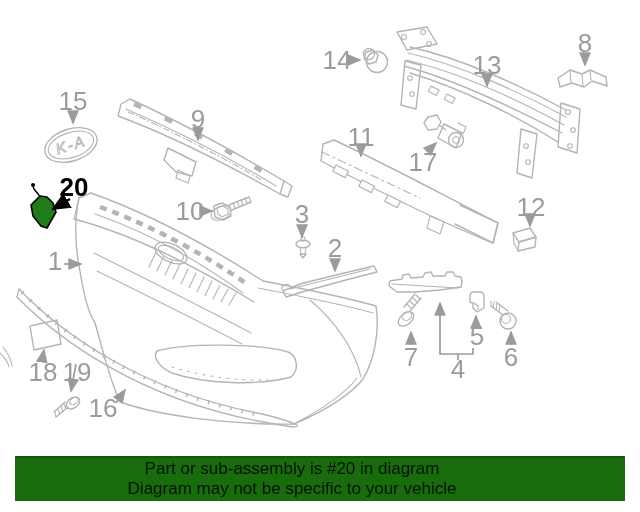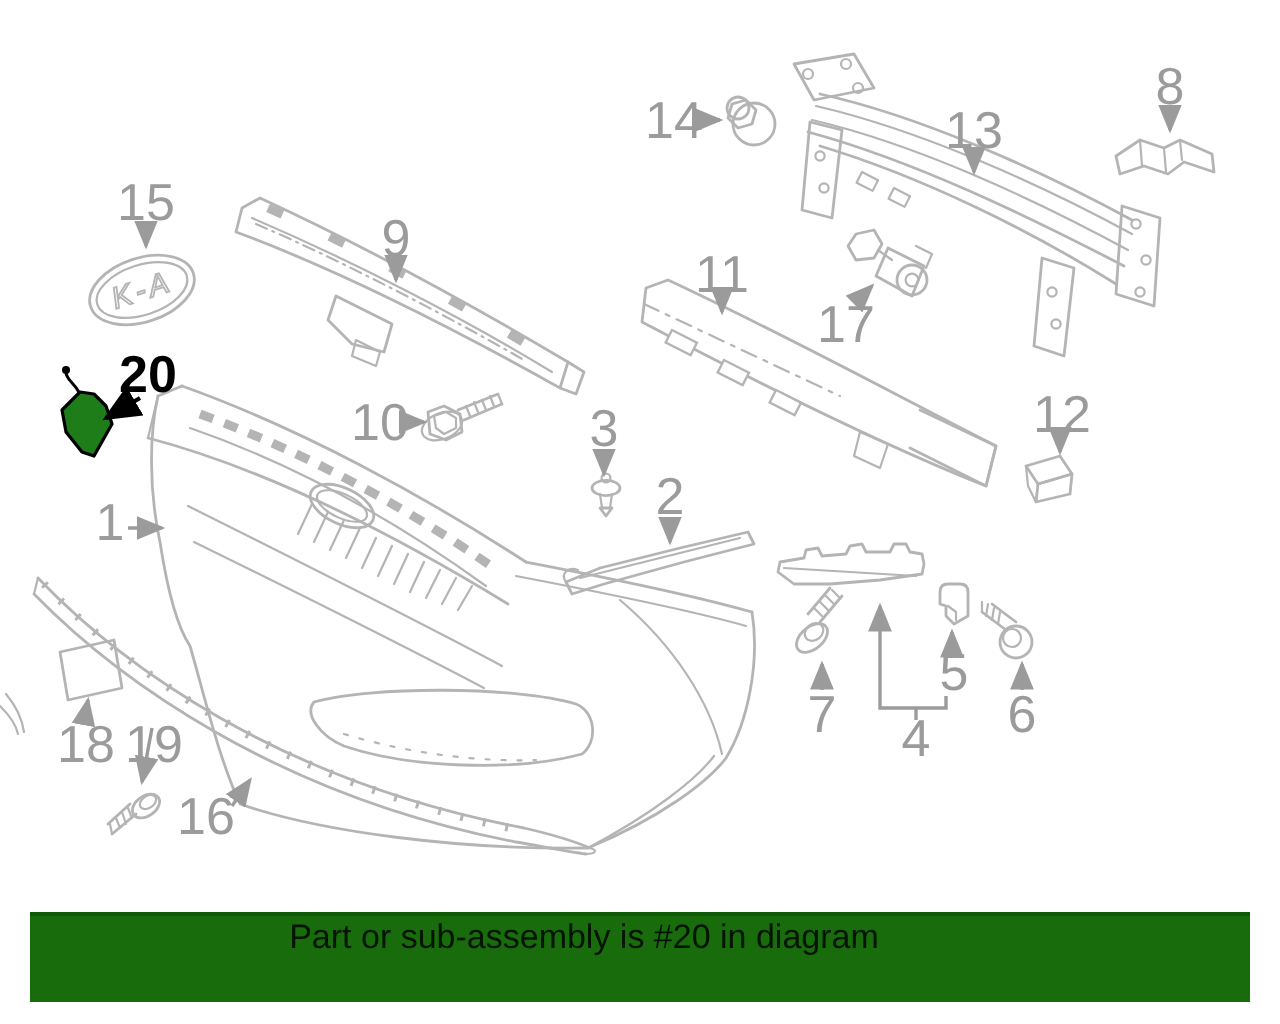--- a/index.html
+++ b/index.html
@@ -256,13 +256,14 @@
       <text x="103" y="417" class="callout">16</text>
       <text x="423" y="171" class="callout">17</text>
       <text x="43" y="381" class="callout">18</text>
       <text x="77" y="381" class="callout">19</text>
       <text x="74" y="196" class="callout hl">20</text>
     </g>
 </svg>
 
 <div id="banner">
   <div>Part or sub-assembly is #20 in diagram</div>
+  <div>Diagram may not be specific to your vehicle</div>
 </div>
 
 </body></html>

